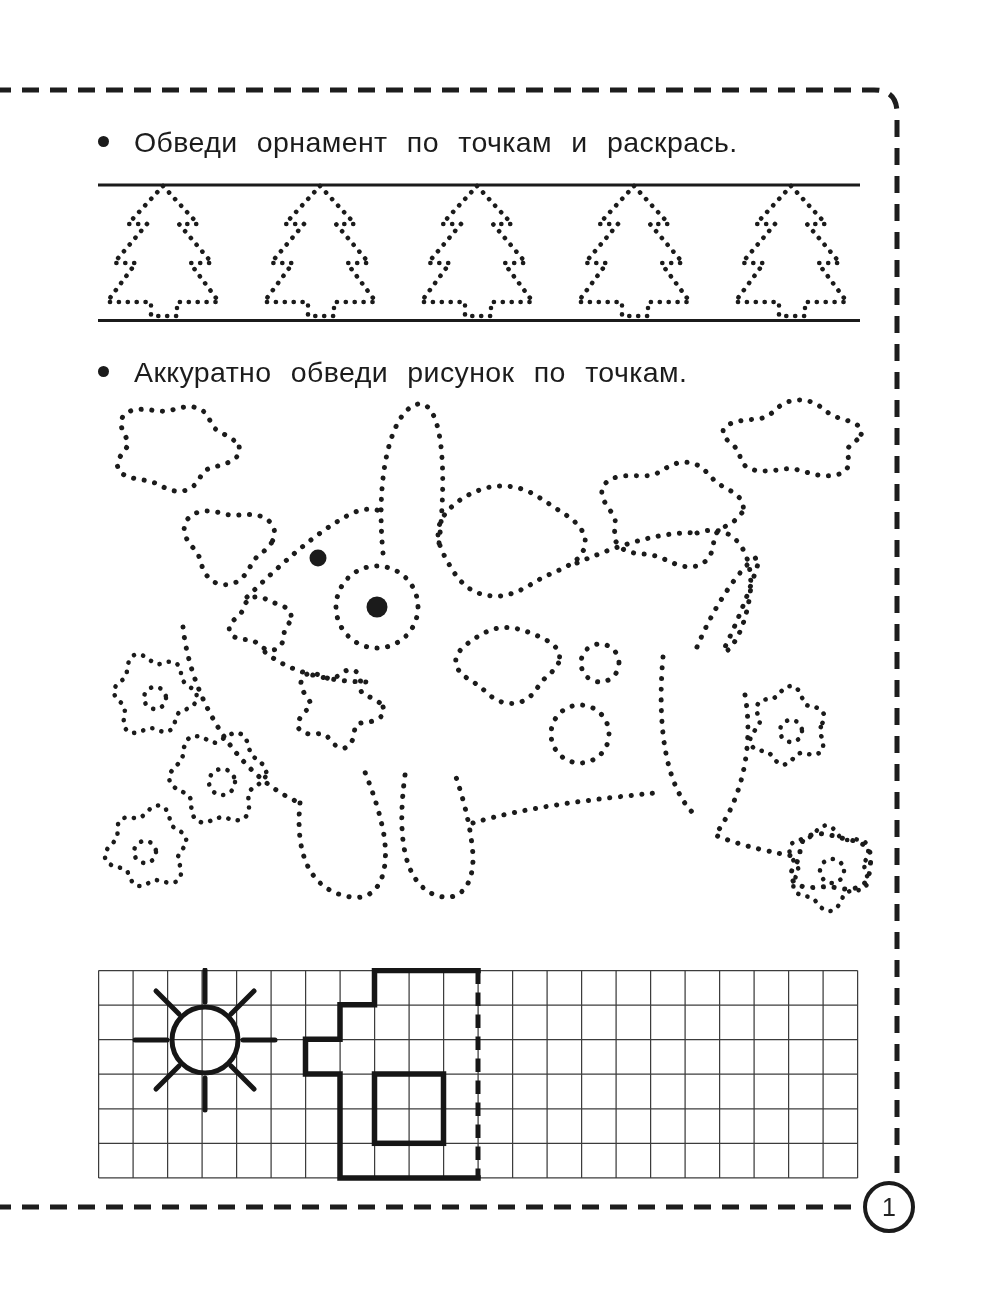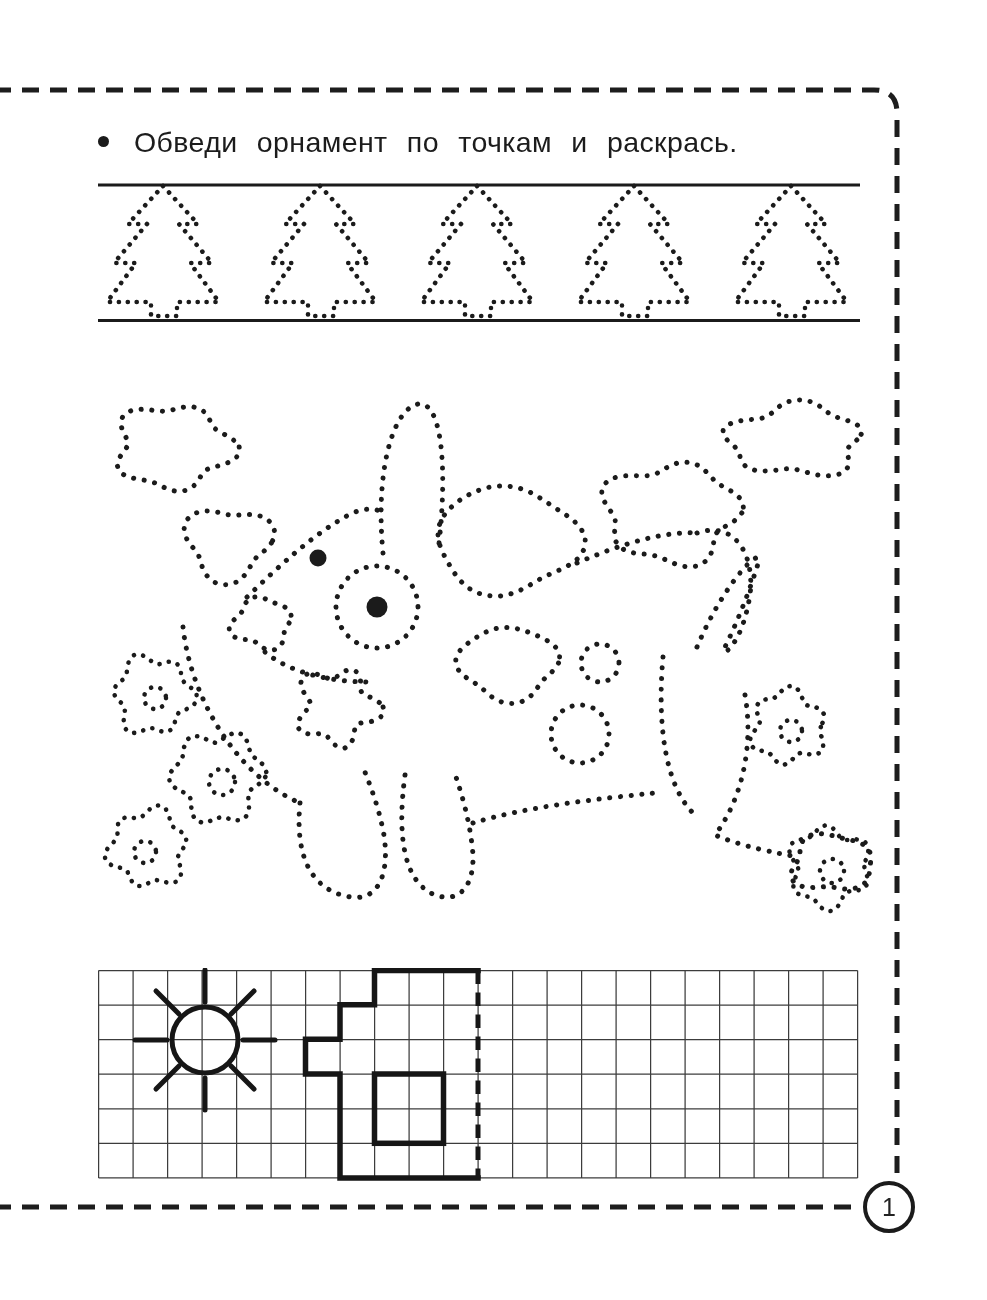--- a/index.html
+++ b/index.html
@@ -57,20 +57,24 @@
     <line class="rule" x1="0" y1="137.5" x2="762" y2="137.5"></line>
     <g>
         <use href="#tree-shape" x="7" y="2" class="dots d-tree"></use>
         <use href="#tree-shape" x="164" y="2" class="dots d-tree"></use>
         <use href="#tree-shape" x="321" y="2" class="dots d-tree"></use>
         <use href="#tree-shape" x="478" y="2" class="dots d-tree"></use>
         <use href="#tree-shape" x="635" y="2" class="dots d-tree"></use>
       </g>
   </svg>
 
+  <div class="task" style="top:356px">
+    <span class="bullet"></span>
+    <span>Аккуратно  обведи  рисунок  по  точкам.</span>
+  </div>
 
   <svg class="abs" style="left:95px;top:395px" width="845" height="520" viewBox="0 0 845 520">
 
     <path class="dots d-pup" d="M144.2,52.0L144.7,56.2L143.2,60.3L139.7,63.9L134.8,66.9L129.1,69.2L123.3,70.9L118.0,72.2L113.7,73.6L110.4,75.4L108.0,77.8L106.0,80.9L103.9,84.4L101.4,88.1L98.0,91.6L93.7,94.3L88.7,95.9L83.4,96.4L78.0,95.7L72.9,94.1L68.2,92.0L63.9,89.8L59.9,87.9L55.7,86.5L51.2,85.4L46.3,84.7L41.0,83.8L35.5,82.6L30.5,80.8L26.3,78.1L23.5,74.7L22.4,70.7L22.9,66.5L24.7,62.3L27.2,58.5L29.9,55.0L31.9,52.0L32.9,49.2L32.7,46.2L31.3,43.0L29.3,39.2L27.3,35.0L26.1,30.4L26.1,25.8L27.7,21.6L31.1,18.2L35.9,15.8L41.6,14.5L47.8,14.3L53.9,14.7L59.6,15.5L64.7,16.1L69.2,16.2L73.6,15.7L78.0,14.7L82.7,13.5L87.7,12.3L93.0,11.6L98.3,11.9L103.2,13.1L107.4,15.3L110.7,18.4L113.1,21.8L114.9,25.4L116.4,28.7L118.3,31.7L120.7,34.2L124.1,36.5L128.3,38.8L133.1,41.4L137.8,44.4L141.7,48.0L144.2,52.0Z"></path>
     <path class="dots d-pup" d="M646.8,118.0L643.4,122.4L638.8,126.3L633.6,129.5L628.7,132.3L624.6,134.9L621.7,137.7L619.9,140.9L619.0,144.9L618.4,149.6L617.4,154.8L615.4,160.0L612.2,164.8L607.6,168.6L601.9,171.0L595.4,171.9L588.6,171.3L582.1,169.6L576.0,167.3L570.5,164.7L565.5,162.5L560.6,160.9L555.6,159.8L550.2,159.2L544.5,158.7L538.6,157.9L532.8,156.4L527.7,154.0L523.7,150.7L521.0,146.7L519.7,142.2L519.5,137.7L519.9,133.2L520.3,129.1L520.2,125.3L519.1,121.7L517.0,118.0L514.1,114.0L511.0,109.4L508.3,104.5L506.7,99.2L507.0,94.0L509.3,89.3L513.6,85.4L519.6,82.7L526.6,81.1L533.9,80.6L541.0,80.7L547.3,80.9L552.8,80.8L557.5,80.0L561.8,78.4L566.1,76.0L570.7,73.2L576.0,70.5L581.8,68.3L588.0,67.2L594.2,67.4L600.0,68.9L605.1,71.5L609.4,74.9L613.0,78.6L616.3,82.2L619.5,85.6L623.1,88.5L627.3,91.2L632.1,93.8L637.1,96.7L641.9,100.1L645.7,104.1L648.0,108.5L648.4,113.3L646.8,118.0Z"></path>
     <path class="dots d-pup" d="M761.8,45.0L758.5,47.7L755.5,50.2L753.4,52.6L752.4,55.2L752.4,58.0L753.1,61.4L753.8,65.1L753.7,69.0L752.4,72.9L749.3,76.3L744.6,79.0L738.4,80.5L731.3,80.9L724.0,80.2L717.0,78.8L710.6,77.0L705.0,75.4L700.0,74.2L695.3,73.7L690.5,73.9L685.2,74.5L679.3,75.4L672.9,76.0L666.4,76.1L660.2,75.3L654.8,73.7L650.7,71.3L647.8,68.4L646.1,65.1L645.1,61.9L644.4,58.8L643.3,56.0L641.4,53.4L638.8,50.8L635.5,48.0L632.2,45.0L629.4,41.7L627.9,38.2L628.2,34.7L630.6,31.5L635.0,28.8L640.9,26.8L647.6,25.4L654.4,24.6L660.7,24.0L666.0,23.4L670.2,22.3L673.6,20.6L676.6,18.2L679.7,15.2L683.4,12.0L688.1,9.0L693.7,6.5L700.0,5.1L706.6,4.8L713.0,5.8L718.7,7.8L723.6,10.4L727.7,13.3L731.2,16.2L734.5,18.7L738.1,20.8L742.3,22.4L747.1,23.9L752.2,25.5L757.4,27.3L761.8,29.6L765.0,32.4L766.6,35.5L766.4,38.8L764.7,42.0L761.8,45.0Z"></path>
 
     <g>
       <path class="dots d-flw" d="M101.6,300.0L102.0,303.9L100.7,307.5L97.8,310.7L93.9,313.1L89.8,314.8L86.2,316.3L83.6,317.9L81.9,320.0L80.9,322.9L80.1,326.3L79.0,330.0L77.2,333.3L74.7,335.7L71.4,336.9L67.8,336.7L64.3,335.7L61.0,334.3L58.0,333.3L55.1,333.1L52.0,333.8L48.6,335.2L44.6,336.8L40.3,337.9L36.2,337.8L32.6,336.2L30.1,333.2L28.9,329.1L28.7,324.6L29.2,320.2L29.8,316.3L29.7,313.2L28.7,310.7L26.8,308.4L24.1,306.0L21.5,303.2L19.5,300.0L18.7,296.6L19.4,293.2L21.3,290.2L24.0,287.6L26.8,285.4L29.2,283.4L30.8,281.0L31.7,278.0L32.2,274.2L32.8,270.0L34.0,265.8L36.2,262.2L39.3,259.9L43.2,259.3L47.3,260.2L51.4,262.4L54.9,265.0L58.0,267.4L60.7,268.9L63.4,269.3L66.4,268.8L69.8,267.7L73.5,266.8L77.2,266.7L80.6,267.7L83.2,270.0L84.9,273.1L85.8,276.7L86.2,280.2L86.8,283.4L88.1,286.0L90.2,288.3L93.2,290.6L96.6,293.2L99.6,296.4L101.6,300.0Z"></path>
       <circle class="dots d-flw" cx="60" cy="303" r="11"></circle>

